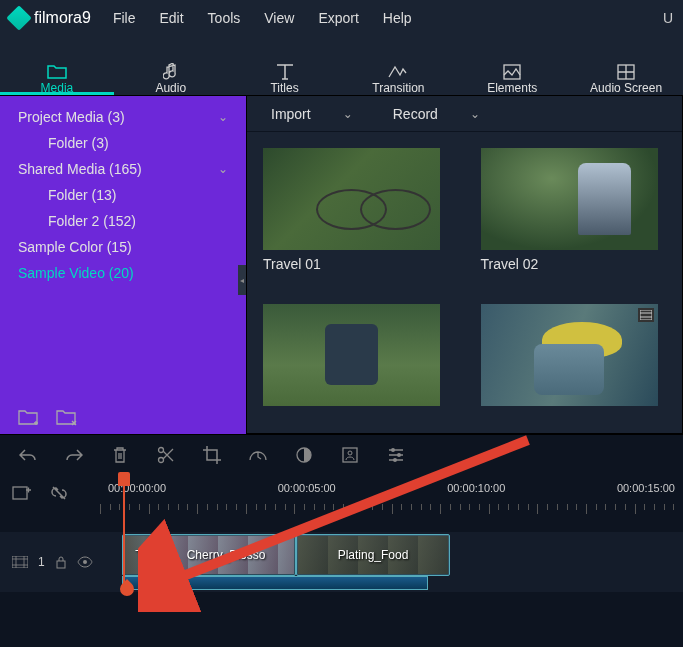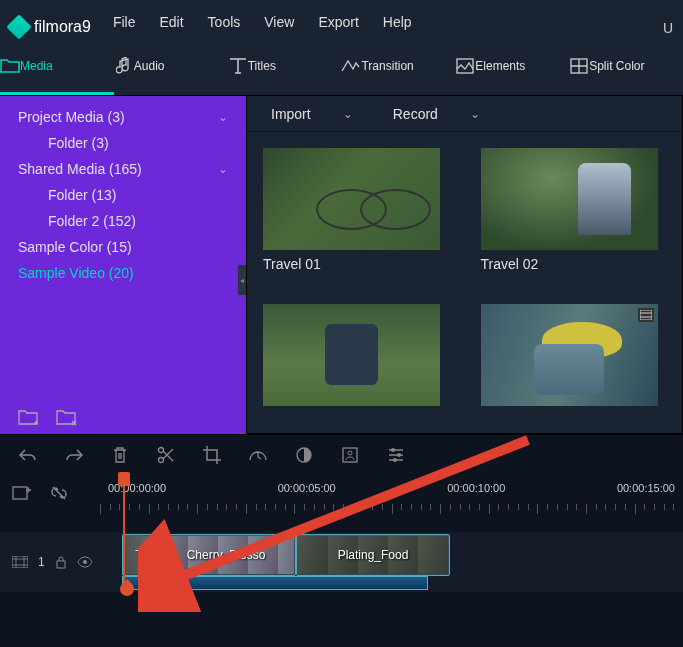--- a/index.html
+++ b/index.html
@@ -1,24 +1,24 @@
 <!DOCTYPE html>
 <html><head>
 <meta charset="utf-8">
 <style>
 *{margin:0;padding:0;box-sizing:border-box;font-family:-apple-system,BlinkMacSystemFont,"Segoe UI",Arial,sans-serif}
 body{width:683px;height:647px;background:#0d1420;color:#e0e0e0;overflow:hidden;position:relative}
-.titlebar{height:36px;background:#1a2332;display:flex;align-items:flex-end;padding:0 10px;gap:4px}
+.titlebar{height:36px;background:#1a2332;display:flex;align-items:center;padding:8px 10px;gap:4px}
 .logo{display:flex;align-items:center;gap:6px;margin-right:8px}
 .logo-icon{width:18px;height:18px;background:linear-gradient(135deg,#00d9c0,#00b8a0);transform:rotate(45deg);border-radius:2px;position:relative}
 .logo-text{font-size:16px;font-weight:400;color:#fff}
 .menu-item{padding:6px 10px;font-size:14px;color:#ddd;cursor:pointer}
 .titlebar-right{margin-left:auto;color:#ccc;font-size:14px}
 .tabs{height:60px;background:#1a2332;display:flex;border-bottom:1px solid #000}
-.tab{flex:1;display:flex;flex-direction:row;align-items:center;justify-content:flex-start;cursor:pointer;position:relative;min-width:70px}
+.tab{flex:1;display:flex;flex-direction:column;align-items:center;justify-content:flex-end;cursor:pointer;position:relative;min-width:70px}
 .tab.active{color:#00d9c0}
 .tab.active::after{content:"";position:absolute;bottom:0;left:0;right:0;height:3px;background:#00d9c0}
 .tab-icon{width:20px;height:18px;display:flex;align-items:center;justify-content:center}
 .tab-label{font-size:12px}
 .content{display:flex;height:338px}
 .sidebar{width:246px;background:#6d28d9;padding:8px 0;overflow:hidden;position:relative}
 .tree-item{display:flex;align-items:center;justify-content:space-between;padding:5px 18px;font-size:14px;color:#e0e0e0;cursor:pointer}
 .tree-sub{padding-left:48px}
 .tree-item.link{color:#00d9c0;}
 .sidebar-bottom{position:absolute;bottom:8px;left:18px;display:flex;gap:16px}
@@ -113,21 +113,21 @@
       </div>
     <div class="tab-label">Elements</div>
   </div>
   <div class="tab">
     <div class="tab-icon">
         <svg width="18" height="16" viewBox="0 0 18 16">
           <rect x="1" y="1" width="16" height="14" fill="none" stroke="#ccc" stroke-width="1.3"></rect>
           <path d="M9 1v14M1 8h16" stroke="#ccc" stroke-width="1.3"></path>
         </svg>
       </div>
-    <div class="tab-label">Split Color</div>
+    <div class="tab-label">Audio Screen</div>
   </div>
 </div>
 
 <div class="content">
   <div class="sidebar">
     <div class="tree-item">
         <span>Project Media (3)</span>
         <span class="chev">⌄</span>
       </div>
     <div class="tree-item tree-sub">

